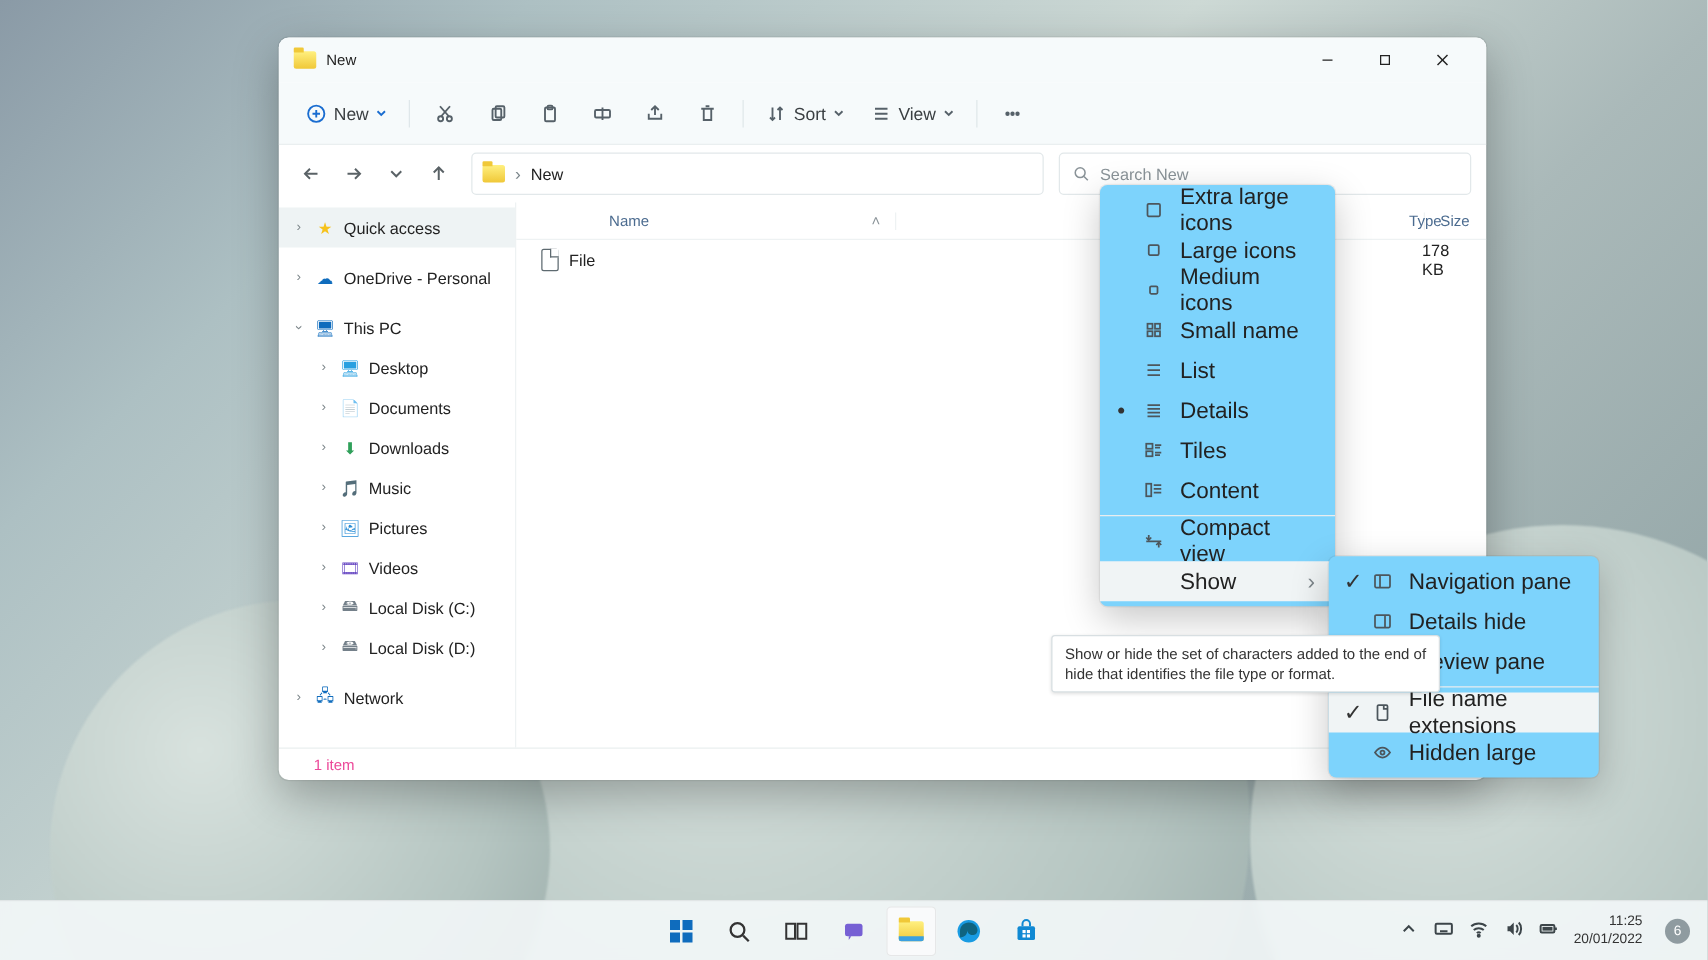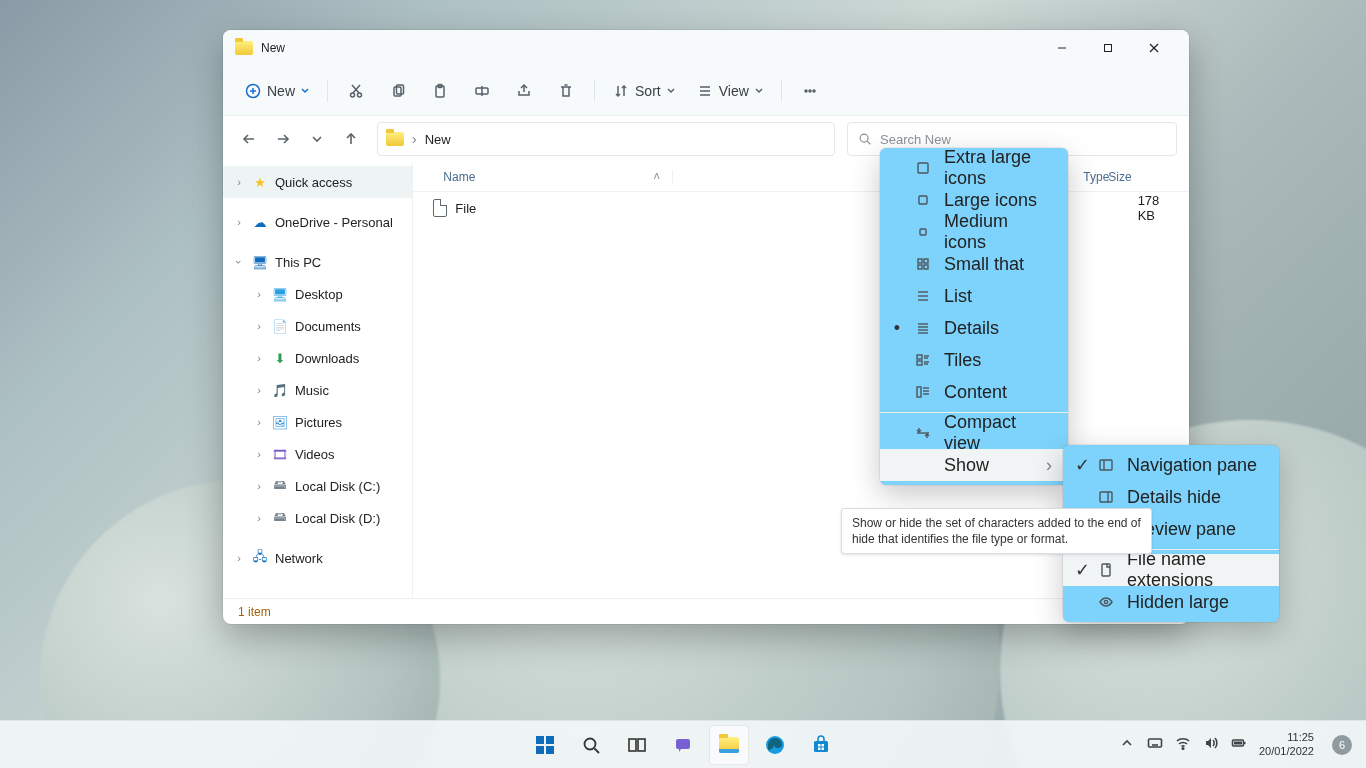--- a/index.html
+++ b/index.html
@@ -59,35 +59,35 @@
   .side-chev{width:12px;text-align:center;color:#7e878b;font-size:11px;}
   .side-indent{width:14px;}
   .side-ico{width:18px;display:flex;justify-content:center;}
   .ico-star{color:#f6c21c;}
   .ico-cloud{color:#0f6cbd;}
   .ico-pc{color:#0f6cbd;}
   .ico-disk{color:#74808a;}
   .ico-net{color:#0f6cbd;}
 
   .main{flex:1;display:flex;flex-direction:column;}
-  .cols{height:30px;border-bottom:1px solid #eef2f3;display:flex;align-items:center;font-size:12px;color:#4b6b8f;}
+  .cols{height:30px;border-bottom:1px solid #eef2f3;display:flex;align-items:center;font-size:12px;color:#4b6b8f;padding-left:44px;}
   .col{padding:0 12px;display:flex;align-items:center;gap:6px;}
   .col.name{width:260px;border-right:1px solid #eef2f3;padding-left:30px;}
   .col.type{width:250px;border-right:1px solid #eef2f3;padding-left:410px;}
   .col.size{padding-left:12px;}
   .rows{flex:1;}
   .row{height:32px;display:flex;align-items:center;font-size:13px;color:#222;}
   .cell{padding:0 12px;}
   .cell.name{width:260px;display:flex;gap:8px;align-items:center;padding-left:20px;}
   .cell.type{width:170px;padding-left:340px;}
   .cell.size{padding-left:130px;}
   .file-ico{width:14px;height:18px;border:1.4px solid #5e6a70;border-radius:2px;position:relative;}
   .file-ico::before{content:"";position:absolute;top:-1px;right:-1px;width:6px;height:6px;background:#fff;border-left:1.4px solid #5e6a70;border-bottom:1.4px solid #5e6a70;}
 
-  .status{height:26px;border-top:1px solid #eaeff0;display:flex;align-items:center;padding:0 15px;font-size:12px;color:#a16207;justify-content:space-between;}
+  .status{height:26px;border-top:1px solid #eaeff0;display:flex;align-items:center;padding:0 28px;font-size:12px;color:#ec4899;justify-content:space-between;}
   .view-toggles{display:flex;gap:2px;}
   .view-toggle{width:20px;height:18px;border:1px solid #c5ced2;display:flex;align-items:center;justify-content:center;}
   .view-toggle.active{border-color:#1a6dd0;background:#e7f1fb;}
 
   
   .menu{position:absolute;background:#7dd3fc;border-radius:6px;box-shadow:0 10px 30px rgba(0,0,0,.22),0 0 0 1px rgba(0,0,0,.06);padding:4px 0;font-size:18px;color:#222;}
   .menu-item{height:32px;display:flex;align-items:center;padding:0 16px 0 12px;gap:12px;}
   .menu-item.selected,.menu-item.hover{background:#f0f4f5;}
   .menu-item .mark{width:10px;text-align:center;color:#333;}
   .menu-item .mico{width:18px;display:flex;justify-content:center;color:#4c565c;}
@@ -423,21 +423,21 @@
     <div class="menu-item">
         <span class="mark"></span>
         <span class="mico">
           <svg viewBox="0 0 16 16">
             <rect x="3" y="3" width="4" height="4"></rect>
             <rect x="9" y="3" width="4" height="4"></rect>
             <rect x="3" y="9" width="4" height="4"></rect>
             <rect x="9" y="9" width="4" height="4"></rect>
           </svg>
         </span>
-        <span class="label">Small that</span>
+        <span class="label">Small name</span>
       </div>
     <div class="menu-item">
         <span class="mark"></span>
         <span class="mico">
           <svg viewBox="0 0 16 16">
             <line x1="3" y1="4" x2="13" y2="4"></line>
             <line x1="3" y1="8" x2="13" y2="8"></line>
             <line x1="3" y1="12" x2="13" y2="12"></line>
           </svg>
         </span>

